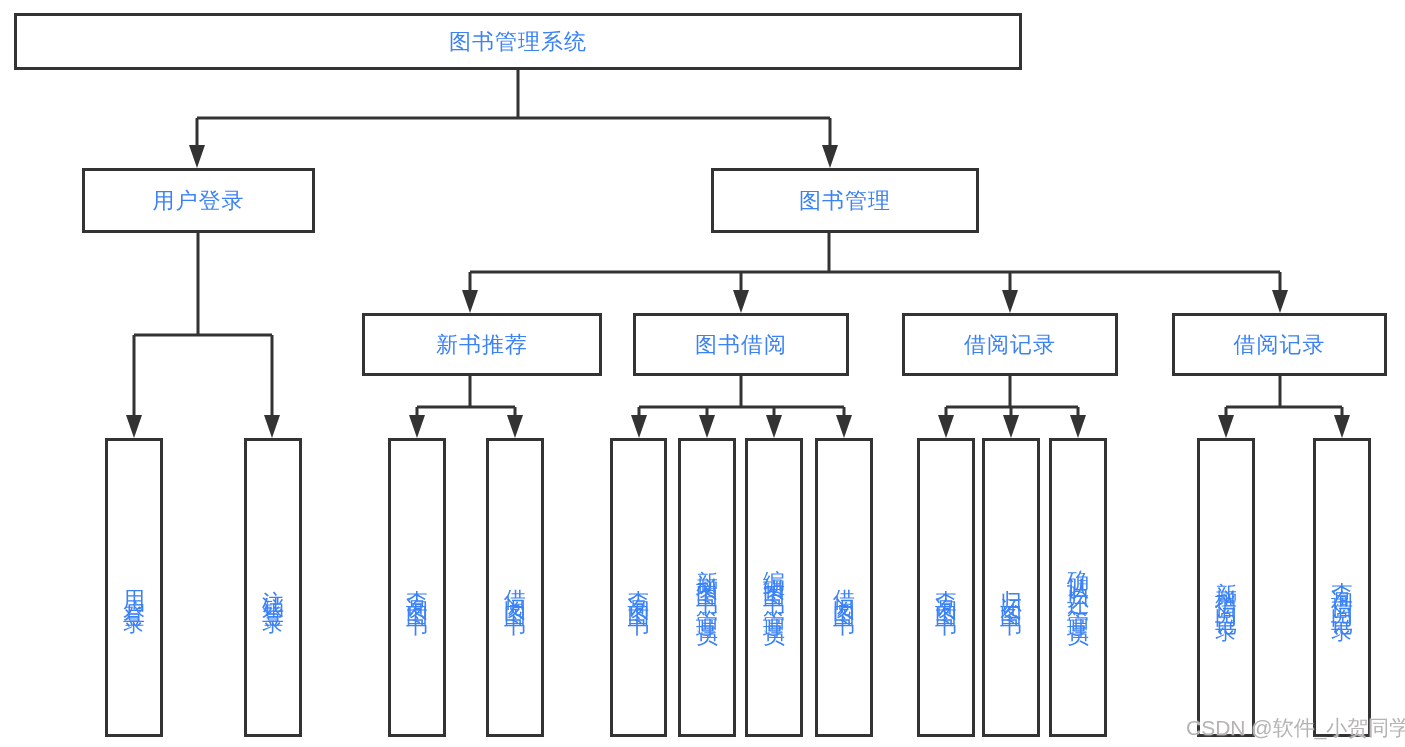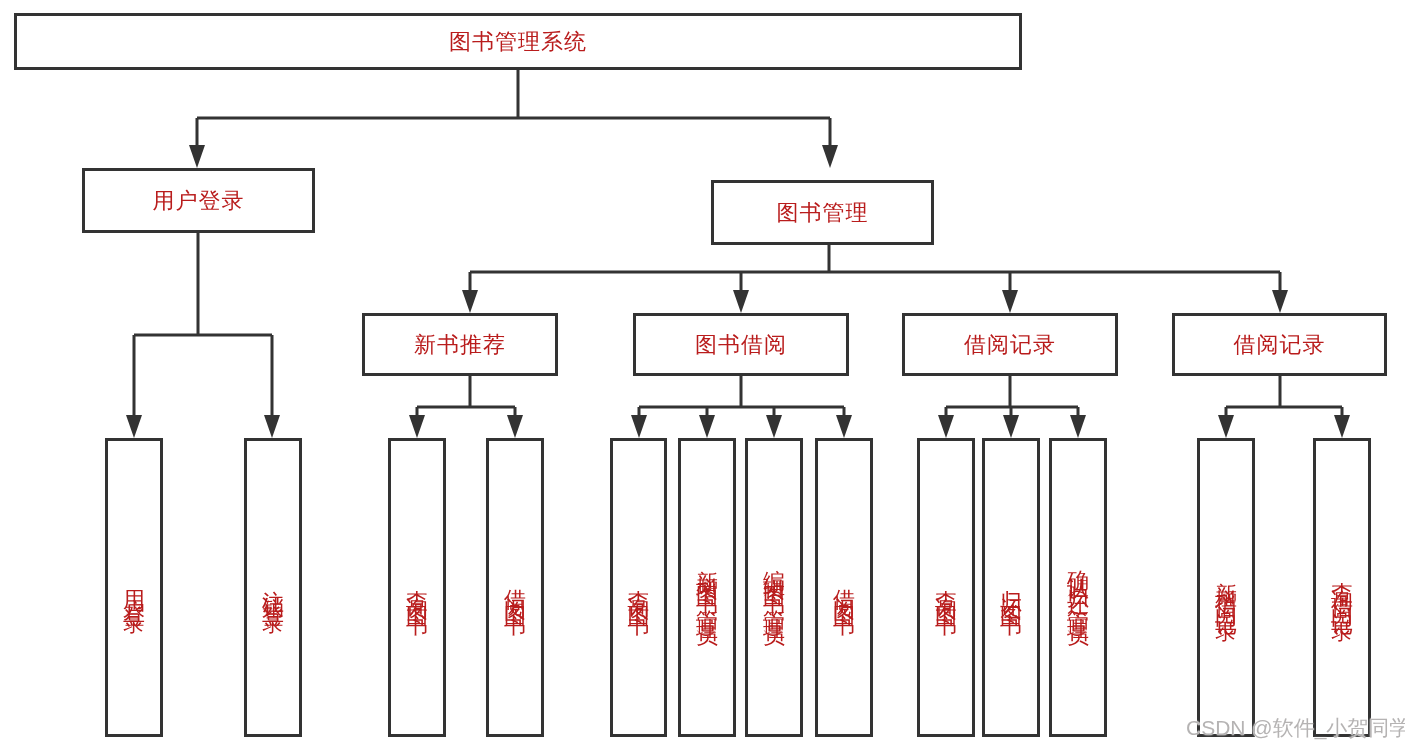--- a/index.html
+++ b/index.html
@@ -23,21 +23,21 @@
     z-index: 1;
   }
   .node {
     position: absolute;
     box-sizing: border-box;
     border: 3px solid #333333;
     background: #ffffff;
     display: flex;
     align-items: center;
     justify-content: center;
-    color: #b91c1c;
+    color: #3b82f6;
     z-index: 2;
   }
   .node.h { font-size: 22px; letter-spacing: 1px; }
   .node.v { font-size: 22px; }
   .node.v .vtext {
     writing-mode: vertical-rl;
     text-orientation: mixed;
     letter-spacing: 8px;
     line-height: 1;
     white-space: nowrap;
@@ -101,25 +101,25 @@
     </g>
   </svg>
 
   <div class="node h" style="left:14px; top:13px; width:1008px; height:57px;">
     <span>图书管理系统</span>
   </div>
 
   <div class="node h" style="left:82px; top:168px; width:233px; height:65px;">
     <span>用户登录</span>
   </div>
-  <div class="node h" style="left:711px; top:180px; width:223px; height:65px;">
+  <div class="node h" style="left:711px; top:168px; width:268px; height:65px;">
     <span>图书管理</span>
   </div>
 
-  <div class="node h" style="left:362px; top:313px; width:196px; height:63px;">
+  <div class="node h" style="left:362px; top:313px; width:240px; height:63px;">
     <span>新书推荐</span>
   </div>
   <div class="node h" style="left:633px; top:313px; width:216px; height:63px;font-family:Liberation Serif, serif;">
     <span>图书借阅</span>
   </div>
   <div class="node h" style="left:902px; top:313px; width:216px; height:63px;">
     <span>借阅记录</span>
   </div>
   <div class="node h" style="left:1172px; top:313px; width:215px; height:63px;">
     <span>借阅记录</span>

